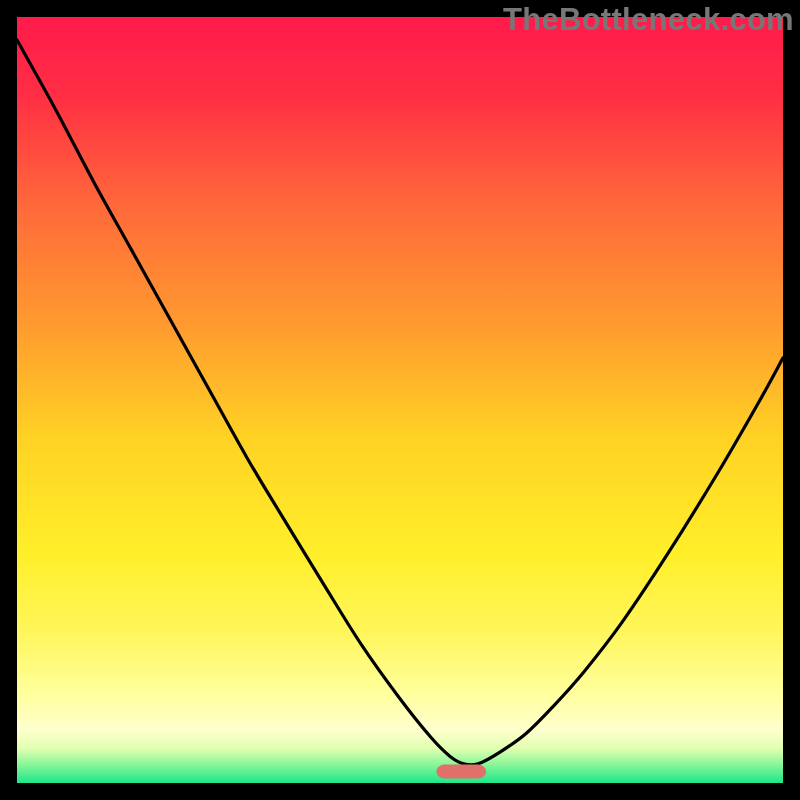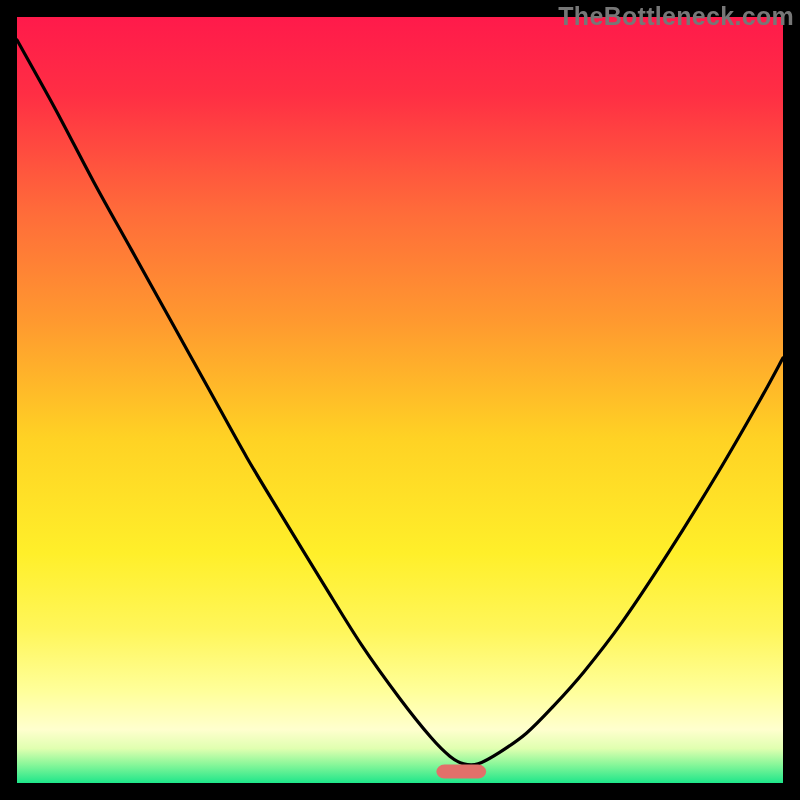--- a/index.html
+++ b/index.html
@@ -27,21 +27,21 @@
   }
   .plot-area svg {
     display: block;
     width: 100%;
     height: 100%;
   }
   .watermark {
     position: absolute;
     top: 2px;
     right: 6px;
-    font-size: 25px;
+    font-size: 31px;
     font-weight: bold;
     color: #777;
     letter-spacing: 0.3px;
     user-select: none;
   }
 </style>
 </head>
 <body>
 
 <div class="frame">

